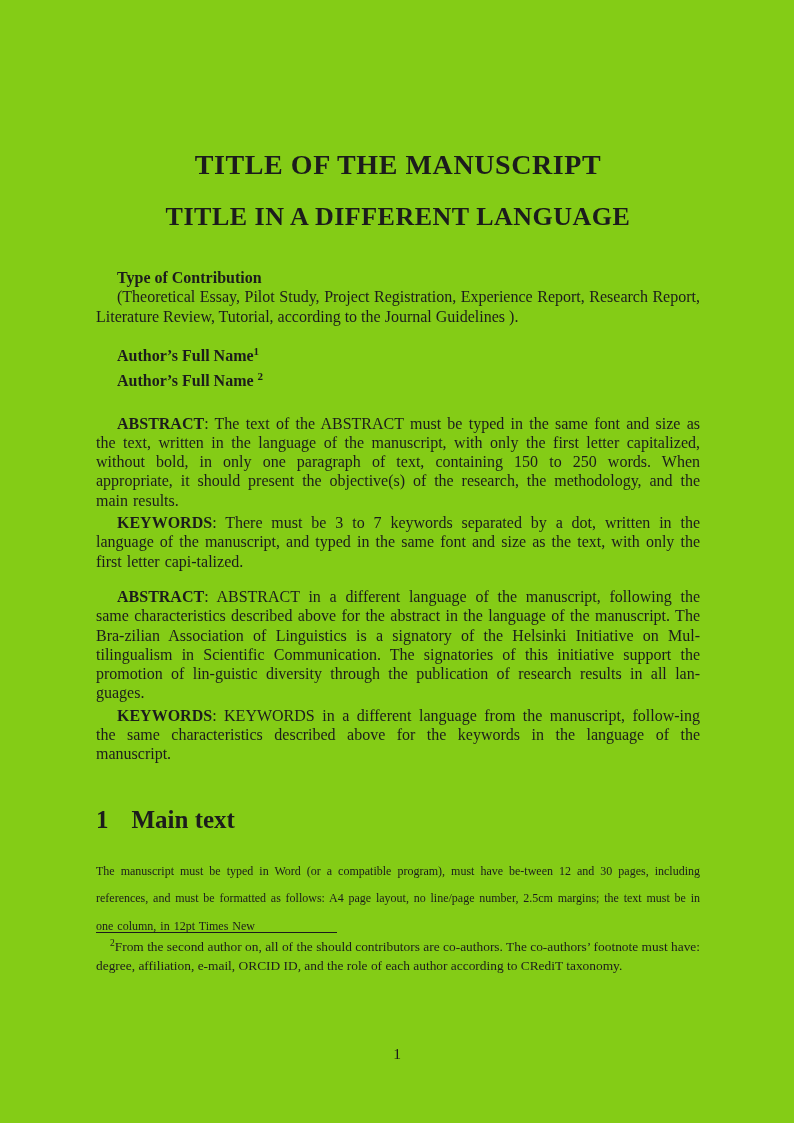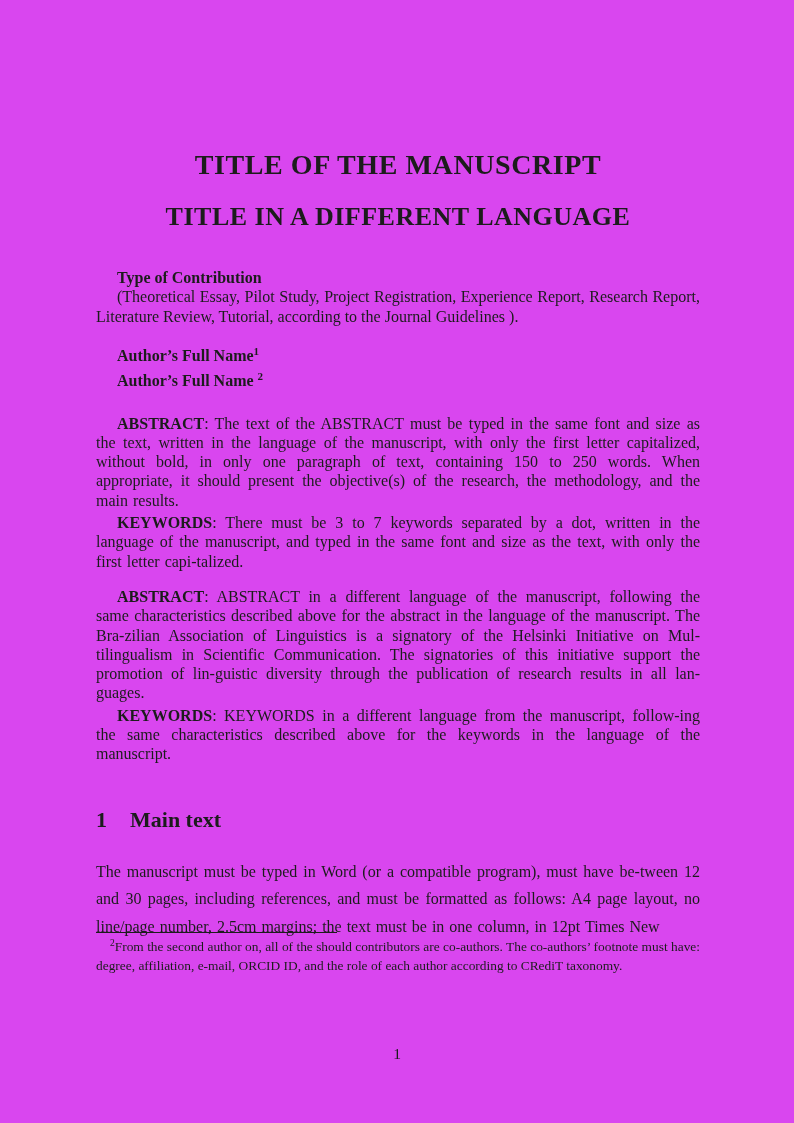--- a/index.html
+++ b/index.html
@@ -4,21 +4,21 @@
 <style>
   html, body {
     margin: 0;
     padding: 0;
     background: #ffffff;
   }
   .page {
     position: relative;
     width: 794px;
     height: 1123px;
-    background: #d946ef;
+    background: #84cc16;
     color: #1c1c1c;
     font-family: "Liberation Serif", "DejaVu Serif", serif;
     overflow: hidden;
   }
   .content {
     position: absolute;
     left: 96px;
     top: 0;
     width: 604px;
   }
@@ -74,28 +74,28 @@
     text-align: justify;
     text-indent: 21px;
     word-spacing: 1px;
   }
   .para b { font-weight: bold; }
   .mt-first { margin-top: 22px; }
   .mt-follow { margin-top: 3px; }
   .mt-group { margin-top: 16px; }
   .section-heading {
     margin: 43px 0 0 0;
-    font-size: 22px;
+    font-size: 25px;
     line-height: 26px;
     font-weight: bold;
   }
   .sec-num { margin-right: 23px; }
   .main-para {
     margin: 25px 0 0 0;
-    font-size: 16px;
+    font-size: 12px;
     line-height: 27.5px;
     text-align: justify;
     word-spacing: 1px;
   }
   .footnotes {
     position: absolute;
     left: 96px;
     top: 932px;
     width: 604px;
     font-size: 13.4px;

